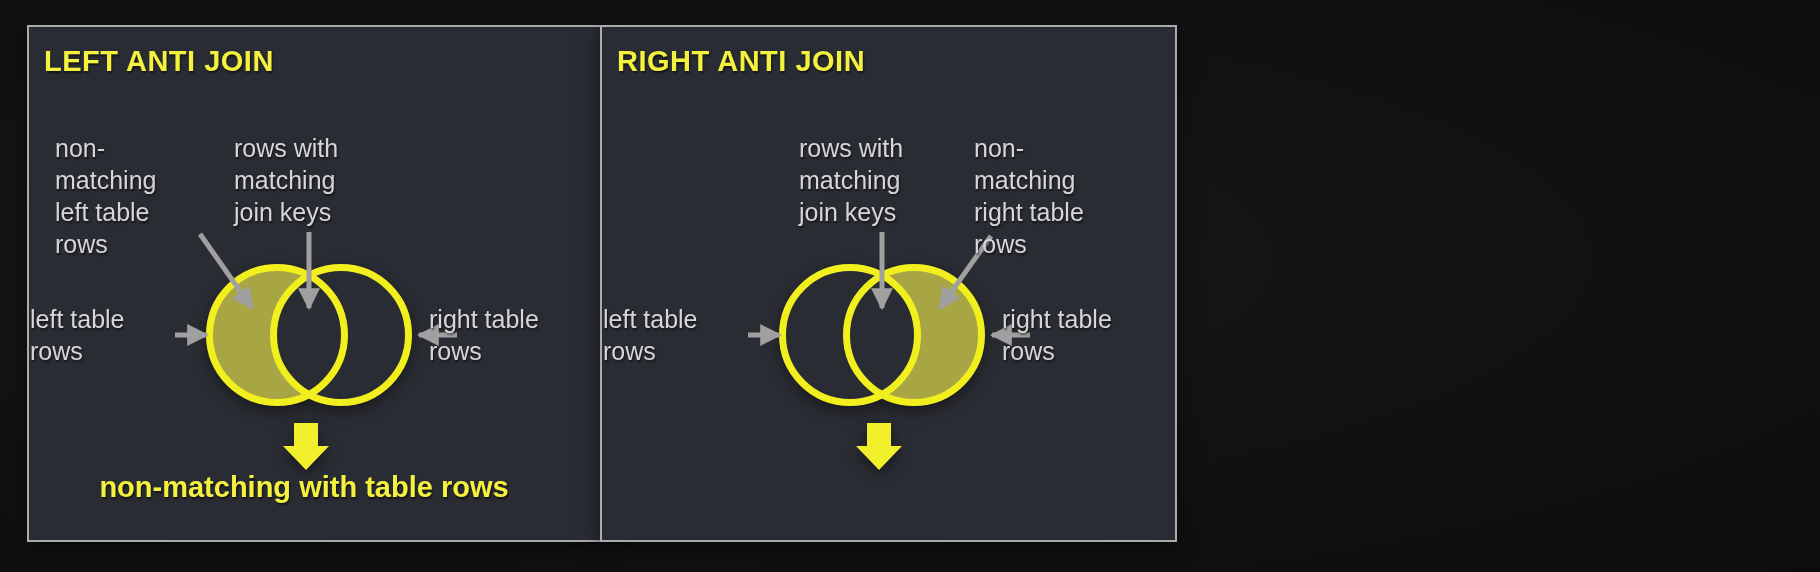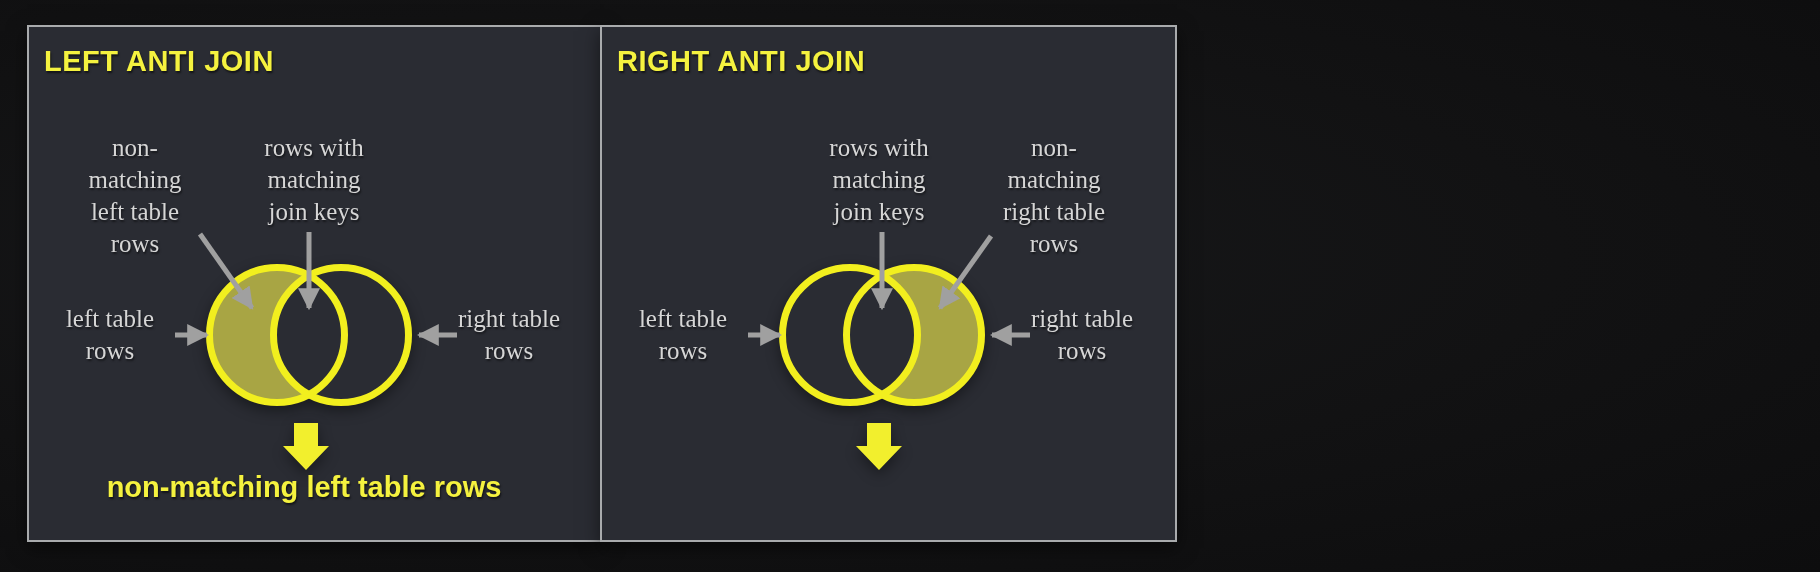--- a/index.html
+++ b/index.html
@@ -39,24 +39,22 @@
     letter-spacing: 0.5px;
     text-shadow: 1px 2px 2px rgba(0,0,0,0.55);
     white-space: nowrap;
   }
   .callout {
     position: absolute;
     width: 160px;
     font-size: 25px;
     line-height: 32px;
     color: #d6d6d6;
-    text-align: center;
     white-space: pre-line;
     text-shadow: 1px 2px 2px rgba(0,0,0,0.5);
-    font-family: Liberation Serif, serif;
   }
   .venn-svg {
     position: absolute;
     left: 0;
     top: 0;
     width: 573px;
     height: 513px;
   }
   .result-label {
     position: absolute;
@@ -107,21 +105,21 @@
 left table
 rows</div>
     <div class="callout" style="left:205px; top:105px;">rows with
 matching
 join keys</div>
     <div class="callout" style="left:1px;   top:276px;">left table
 rows</div>
     <div class="callout" style="left:400px; top:276px;">right table
 rows</div>
 
-    <div class="result-label">non-matching left table rows</div>
+    <div class="result-label">non-matching with table rows</div>
   </div>
 
   <div class="panel right">
     <div class="panel-title">RIGHT ANTI JOIN</div>
 
     <svg class="venn-svg" viewBox="0 0 573 513">
       <defs>
         <marker id="ahR" viewBox="0 0 10 10" refX="9" refY="5" markerWidth="4.4" markerHeight="4.4" orient="auto-start-reverse" markerUnits="strokeWidth">
           <path d="M0,0 L10,5 L0,10 z" fill="#a0a0a0"></path>
         </marker>

